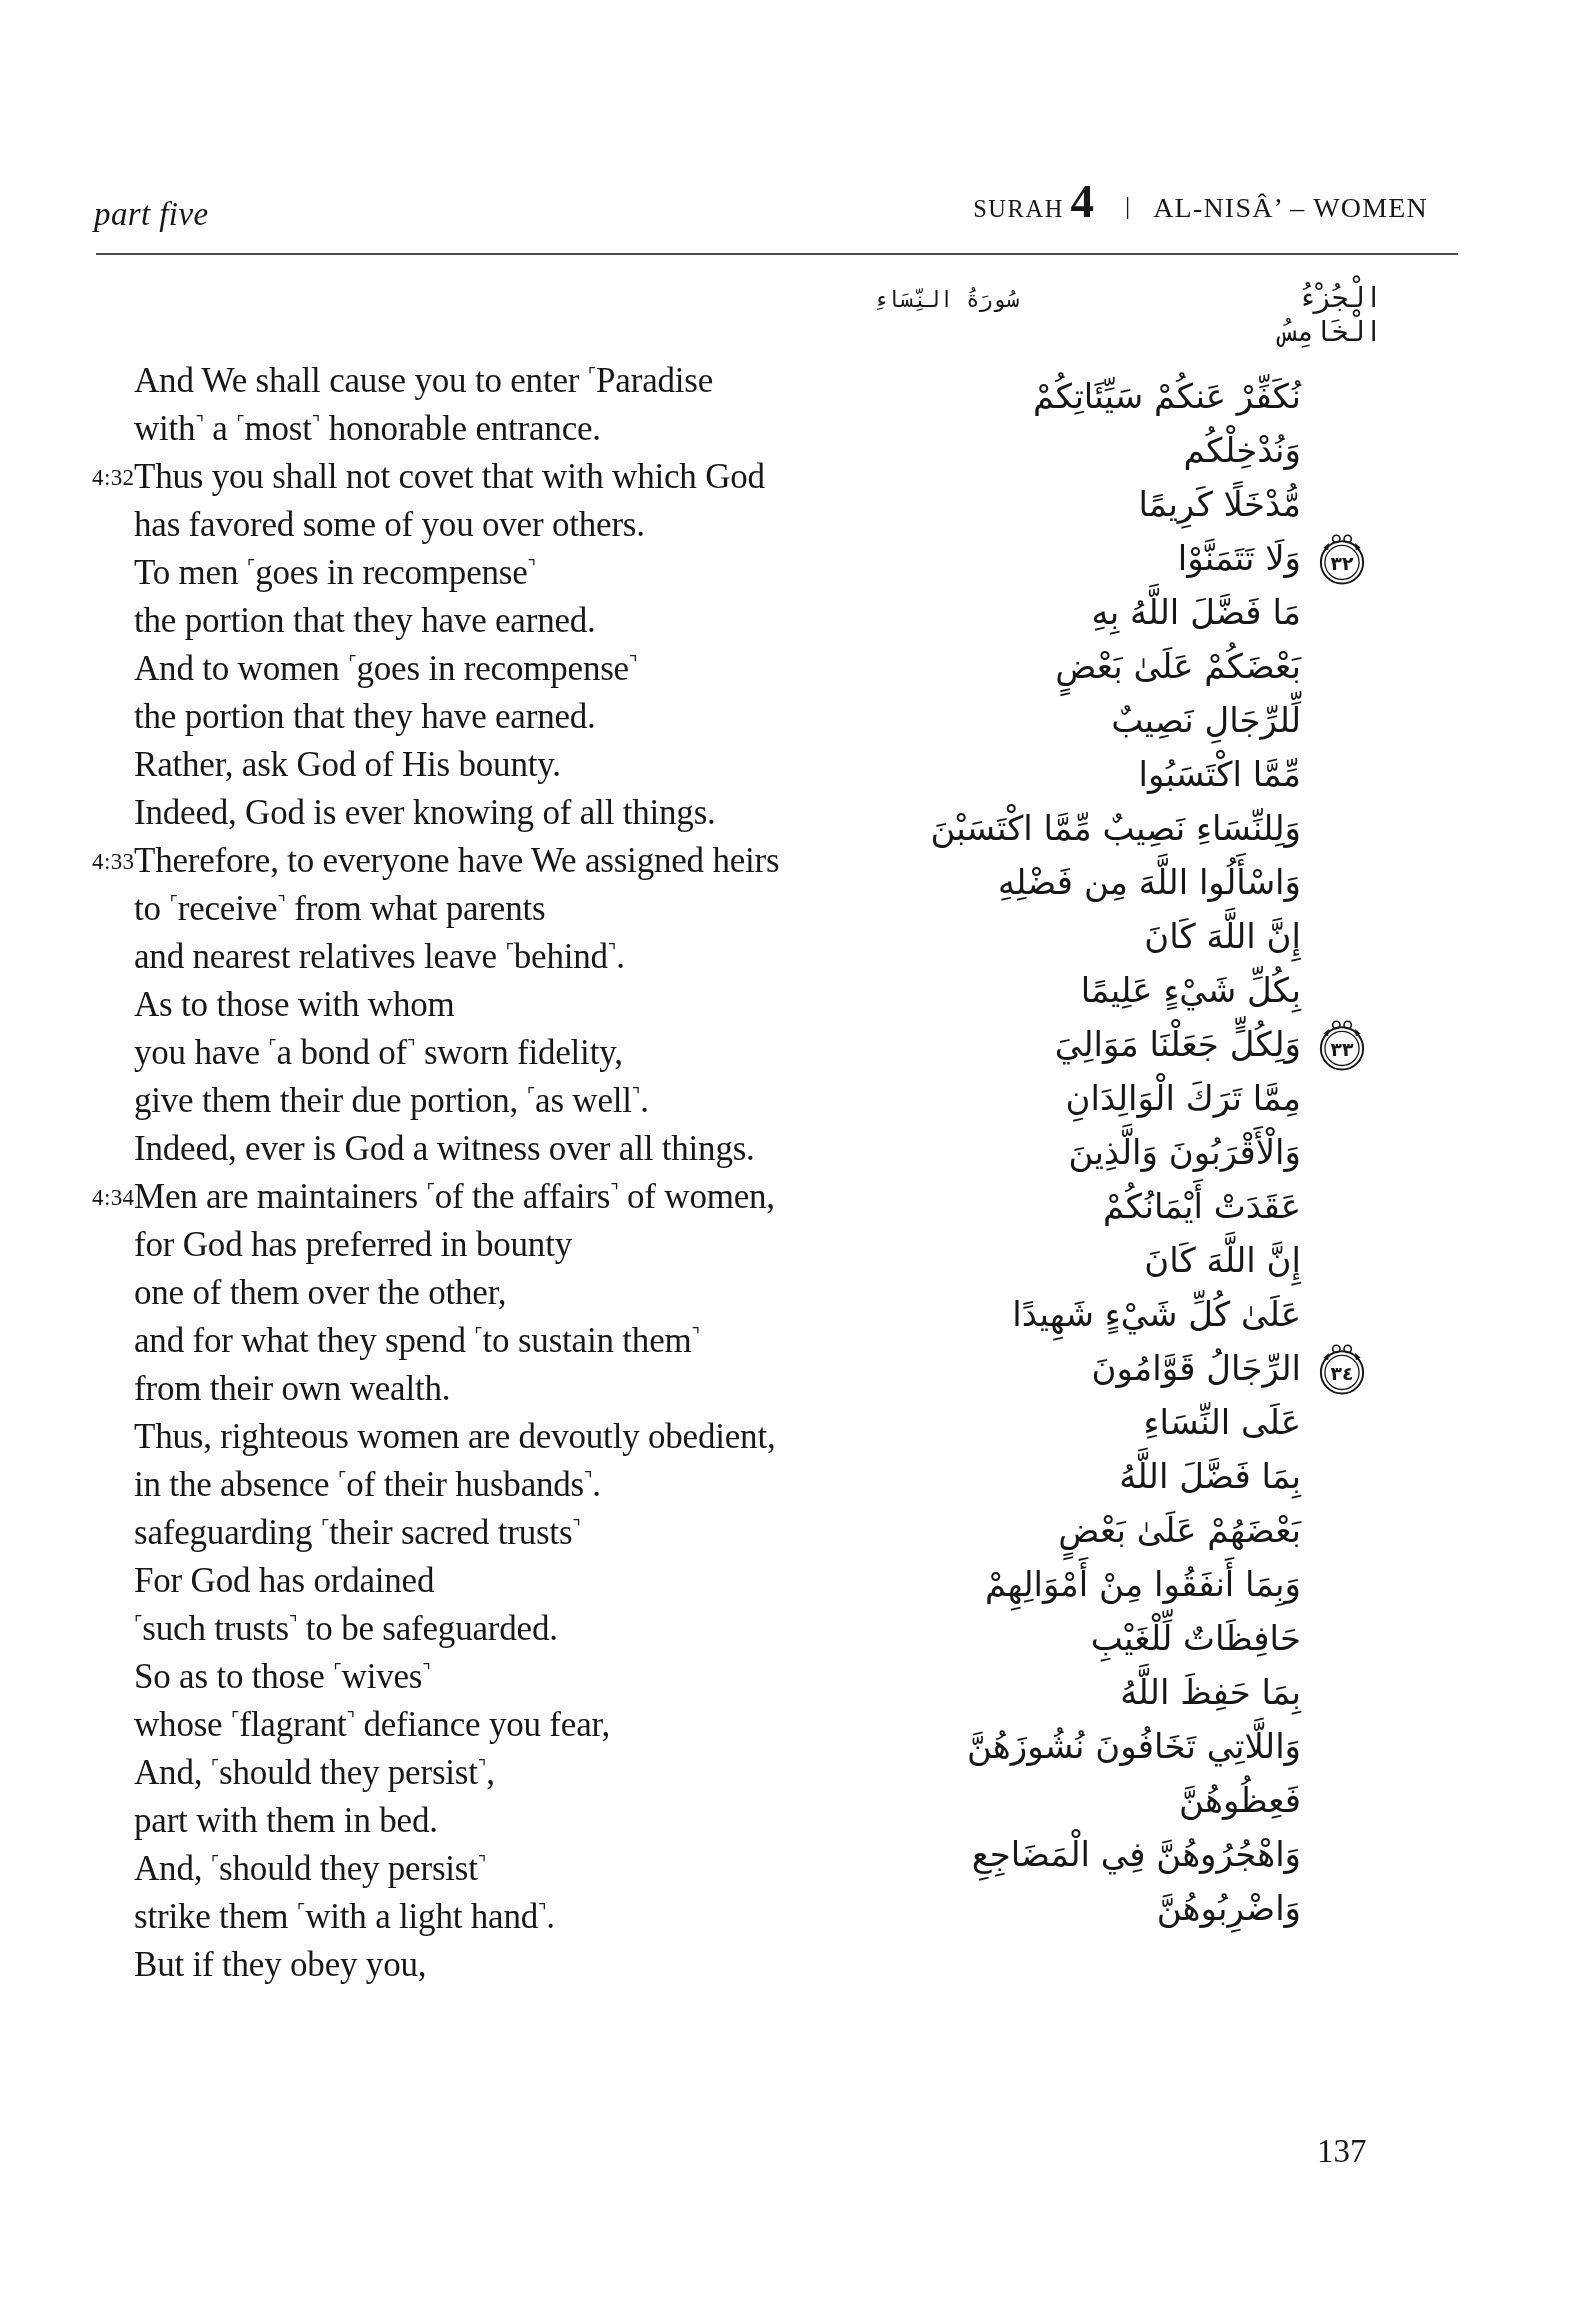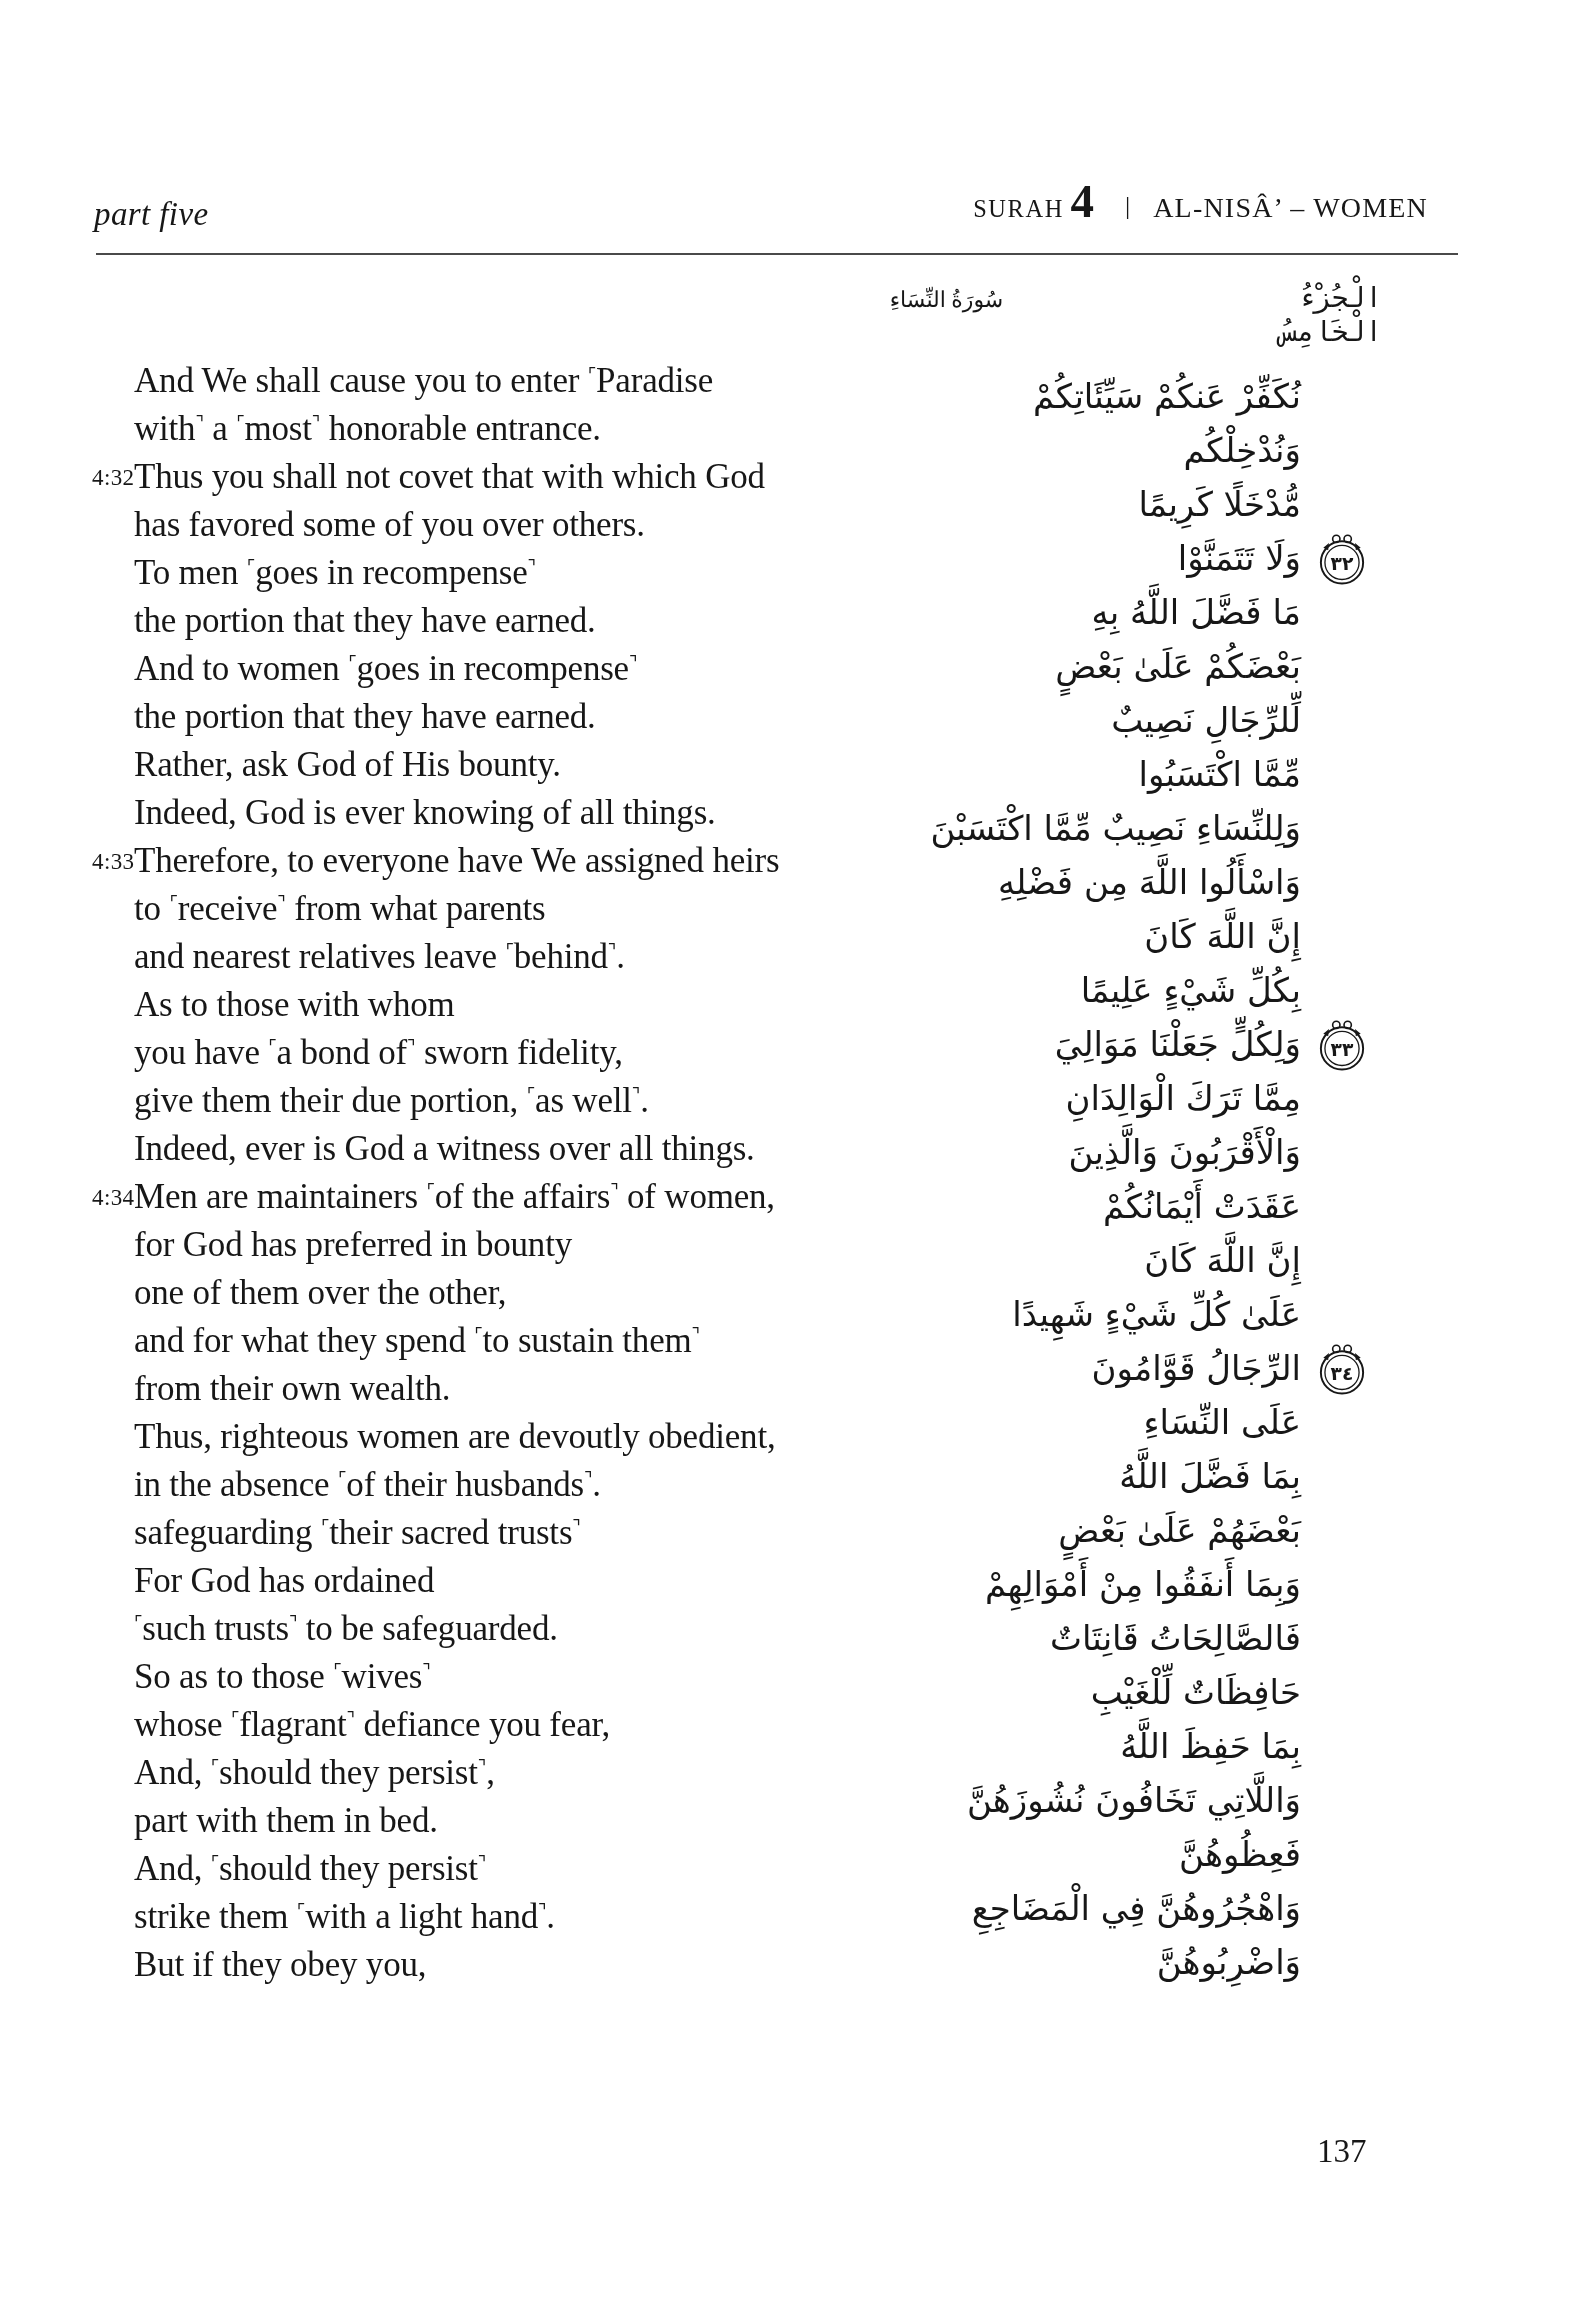--- a/index.html
+++ b/index.html
@@ -36,21 +36,21 @@
     background:var(--rule);
   }
   .arabic-juz{
     position:absolute;left:1210px;top:244px;width:172px;
     direction:rtl;
     font-family:Liberation Mono, monospace;font-size:28px;
   }
   .arabic-surah-label{
     position:absolute;left:871px;top:250px;width:151px;
     text-align:center;direction:rtl;
-    font-family:Liberation Serif, serif;font-size:22px;
+    font-family:Liberation Mono, monospace;font-size:22px;
   }
   
   .en-col{
     position:absolute;left:134px;top:324px;width:805px;
   }
   .en-line{
     position:relative;height:48px;
     font-size:35px;letter-spacing:-0.2px;white-space:nowrap;
   }
   .verse-num{
@@ -190,21 +190,20 @@
               <circle cx="39" cy="6" r="4.5" fill="none" stroke="var(--ink)" stroke-width="2"></circle>
               <path d="M9 17 L16 11 L15 20 Z" fill="var(--ink)"></path>
               <path d="M55 17 L48 11 L49 20 Z" fill="var(--ink)"></path>
             </svg>
             <span class="med-num">٣٤</span>
           </span><span>الرِّجَالُ قَوَّامُونَ</span></div>
         <div class="ar-line"><span>عَلَى النِّسَاءِ</span></div>
         <div class="ar-line"><span>بِمَا فَضَّلَ اللَّهُ</span></div>
         <div class="ar-line"><span>بَعْضَهُمْ عَلَىٰ بَعْضٍ</span></div>
         <div class="ar-line"><span>وَبِمَا أَنفَقُوا مِنْ أَمْوَالِهِمْ</span></div>
-        <div class="ar-line"><span>فَالصَّالِحَاتُ قَانِتَاتٌ</span></div>
         <div class="ar-line"><span>حَافِظَاتٌ لِّلْغَيْبِ</span></div>
         <div class="ar-line"><span>بِمَا حَفِظَ اللَّهُ</span></div>
         <div class="ar-line"><span>وَاللَّاتِي تَخَافُونَ نُشُوزَهُنَّ</span></div>
         <div class="ar-line"><span>فَعِظُوهُنَّ</span></div>
         <div class="ar-line"><span>وَاهْجُرُوهُنَّ فِي الْمَضَاجِعِ</span></div>
         <div class="ar-line"><span>وَاضْرِبُوهُنَّ</span></div>
       </section>
   </main>
 
   <div class="page-number">137</div>

